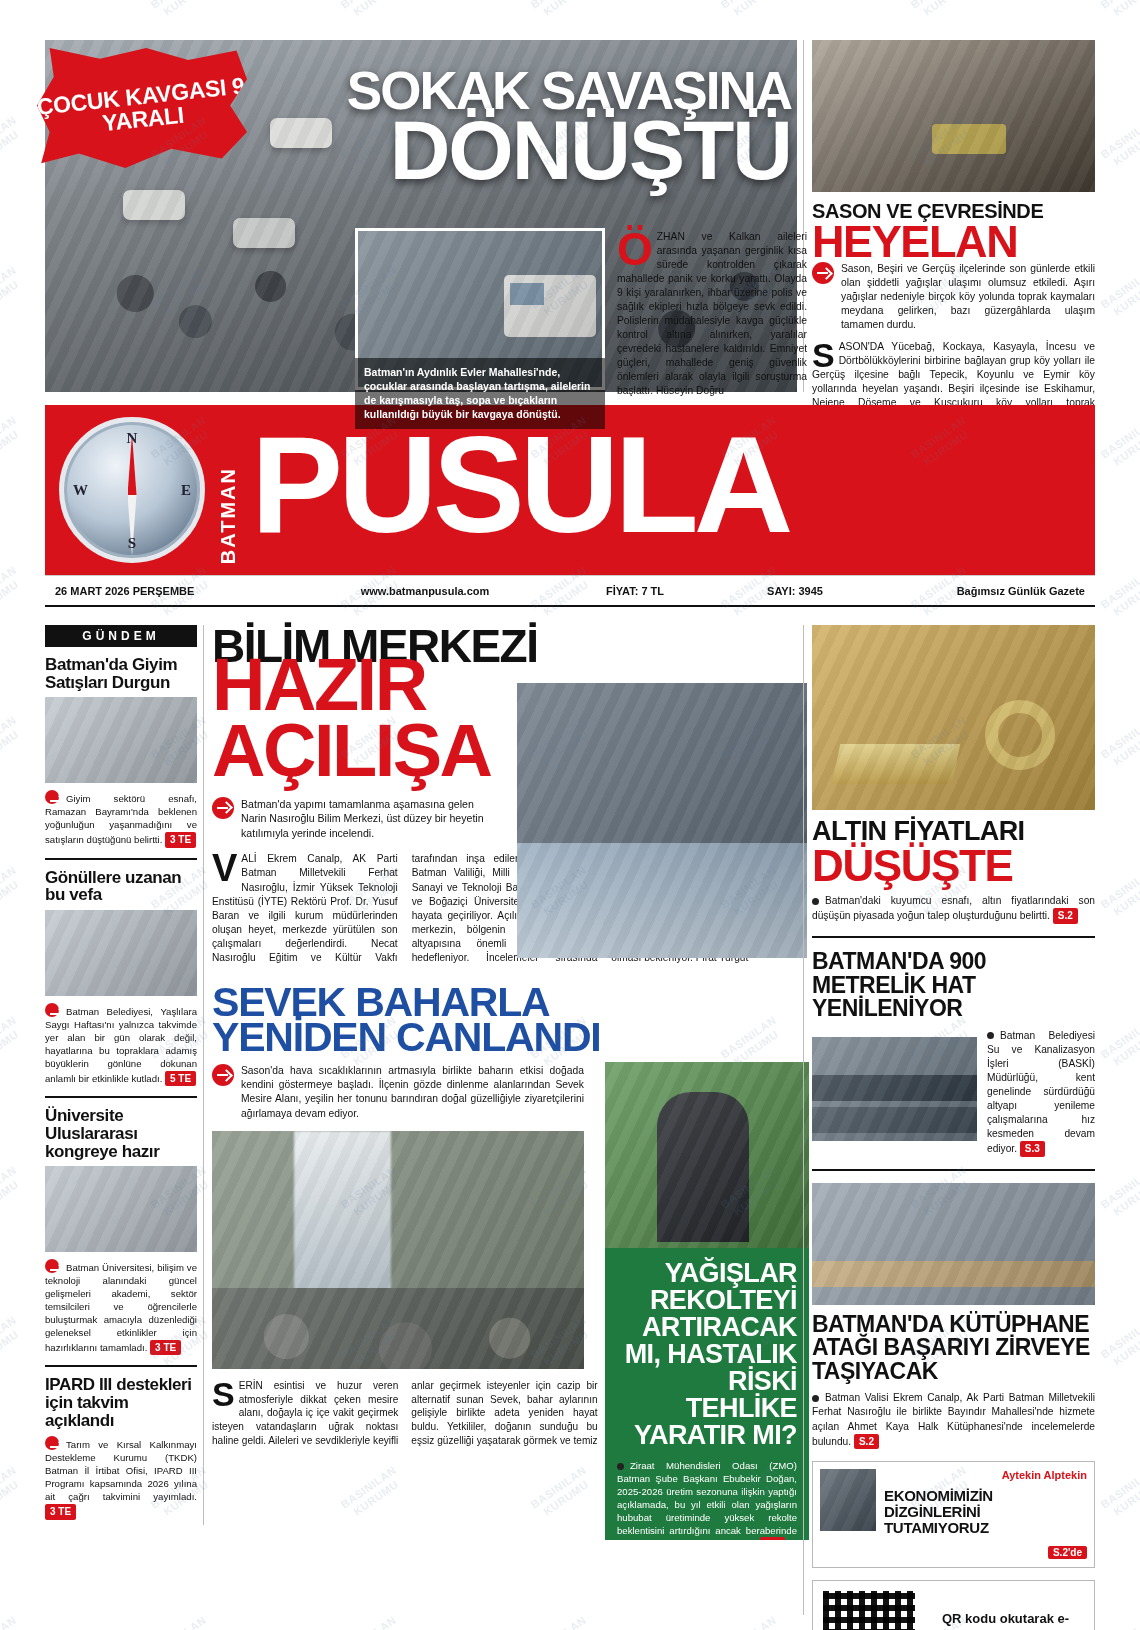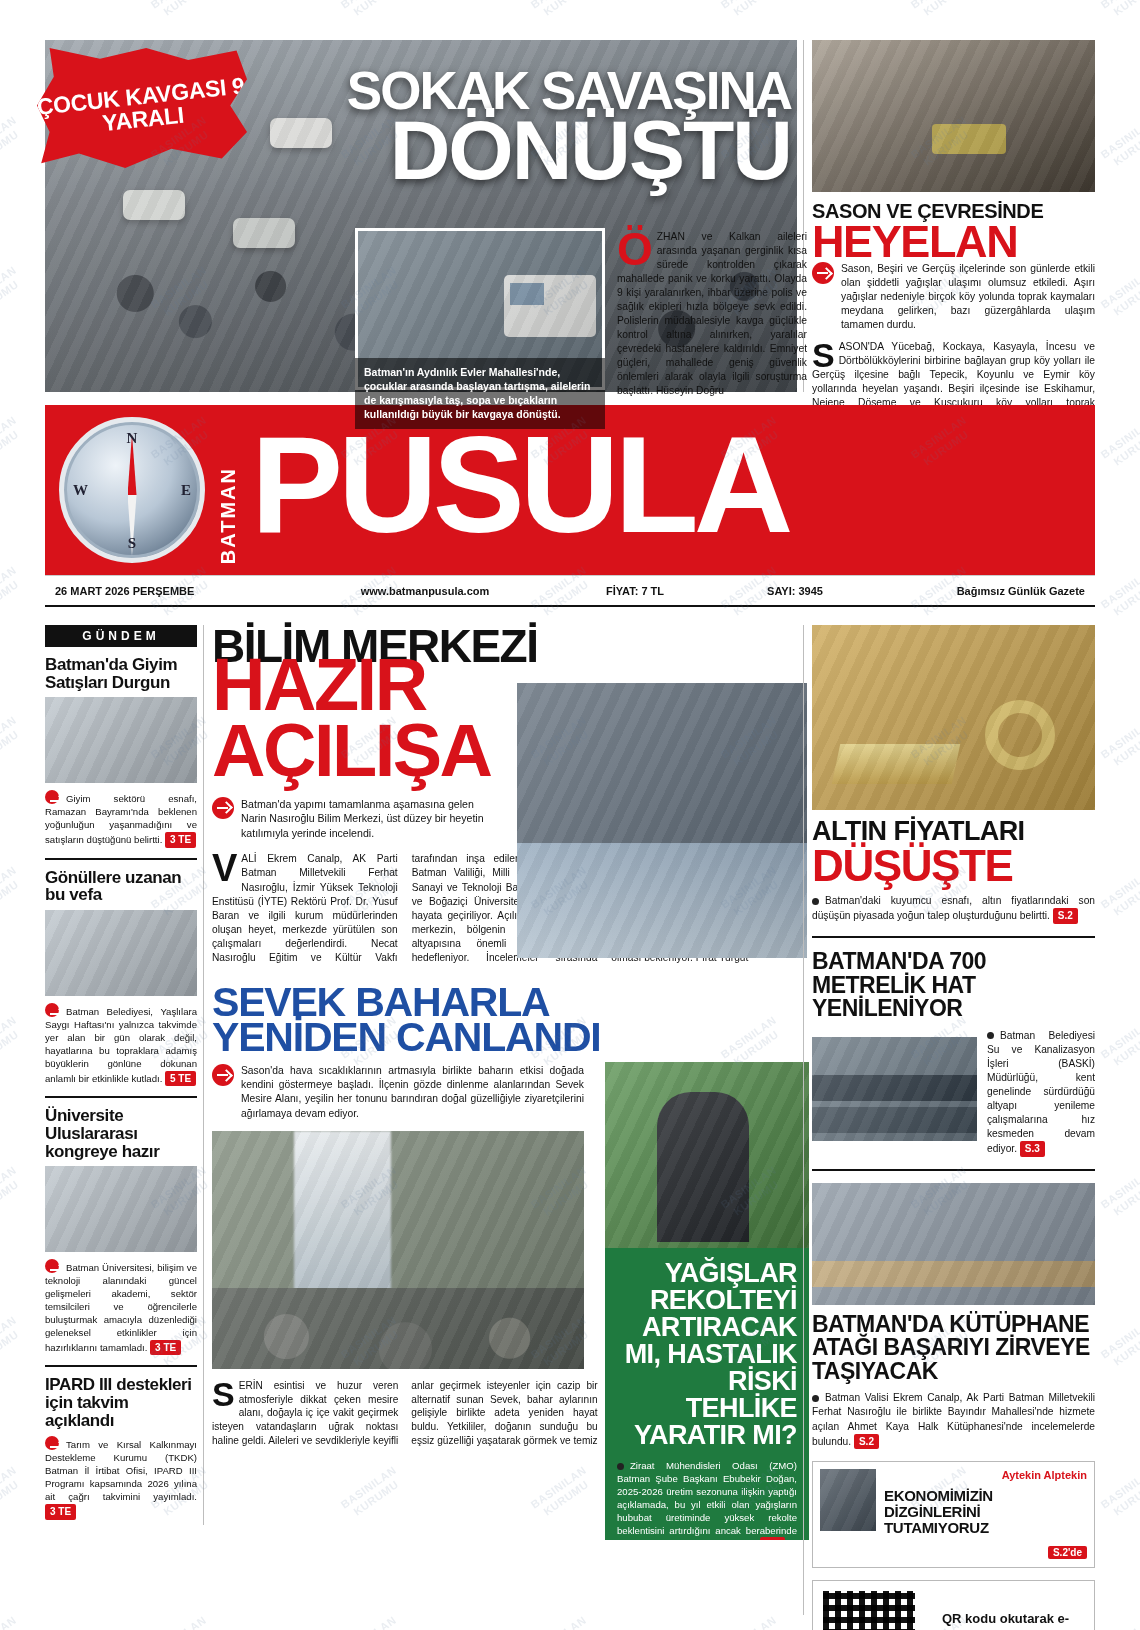--- a/index.html
+++ b/index.html
@@ -380,21 +380,21 @@
     </div>
     <div class="r-title">ALTIN FİYATLARI</div>
     <div class="r-title2">DÜŞÜŞTE</div>
     <div class="r-sum">
       <span class="bullet-dot"></span><span>Batman'daki kuyumcu esnafı, altın fiyatlarındaki son düşüşün piyasada yoğun talep oluşturduğunu belirtti.</span>
       <span class="refbox">S.2</span>
     </div>
 
     <div class="hr-b"></div>
 
-    <div class="r-h2">BATMAN'DA 700 METRELİK HAT YENİLENİYOR</div>
+    <div class="r-h2">BATMAN'DA 900 METRELİK HAT YENİLENİYOR</div>
     <div class="r-sum" style="overflow:hidden">
       <div class="pipe-photo photo">
           <div class="p1"></div>
           <div class="p2"></div>
         </div>
       <span class="bullet-dot"></span><span>Batman Belediyesi Su ve Kanalizasyon İşleri (BASKİ) Müdürlüğü, kent genelinde sürdürdüğü altyapı yenileme çalışmalarına hız kesmeden devam ediyor.</span>
       <span class="refbox">S.3</span>
     </div>
 
     <div class="hr-b"></div>

